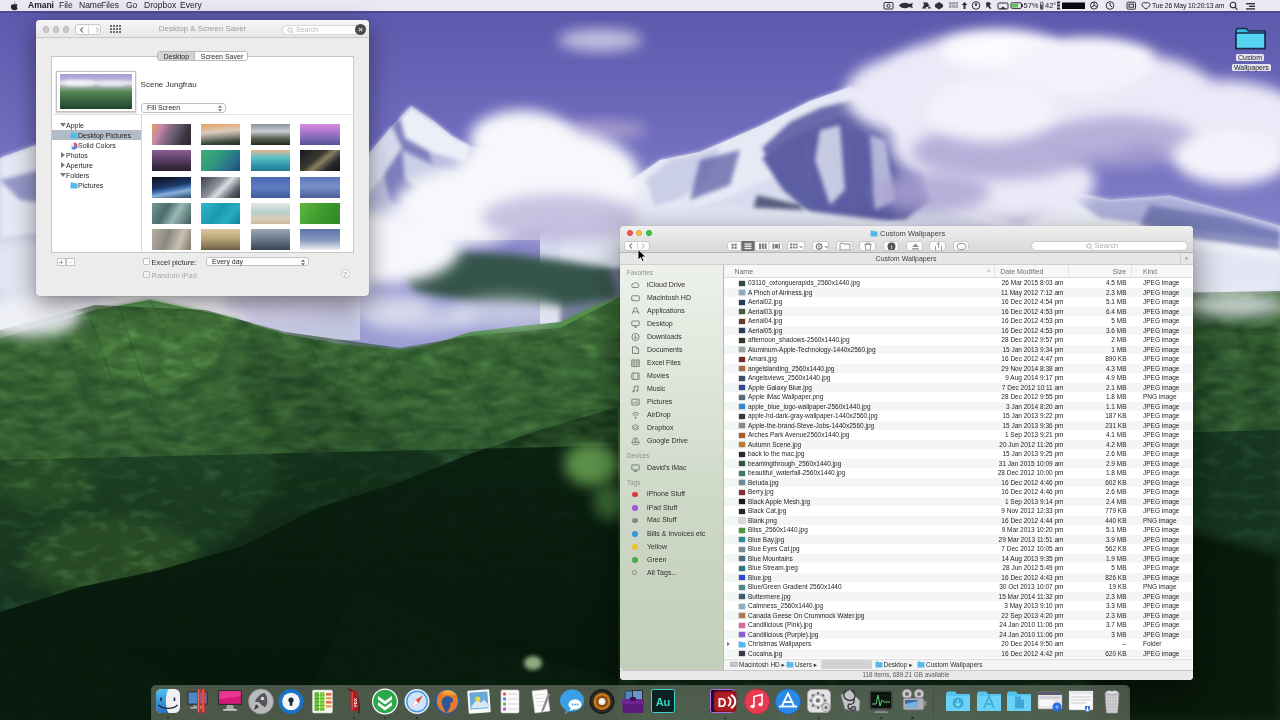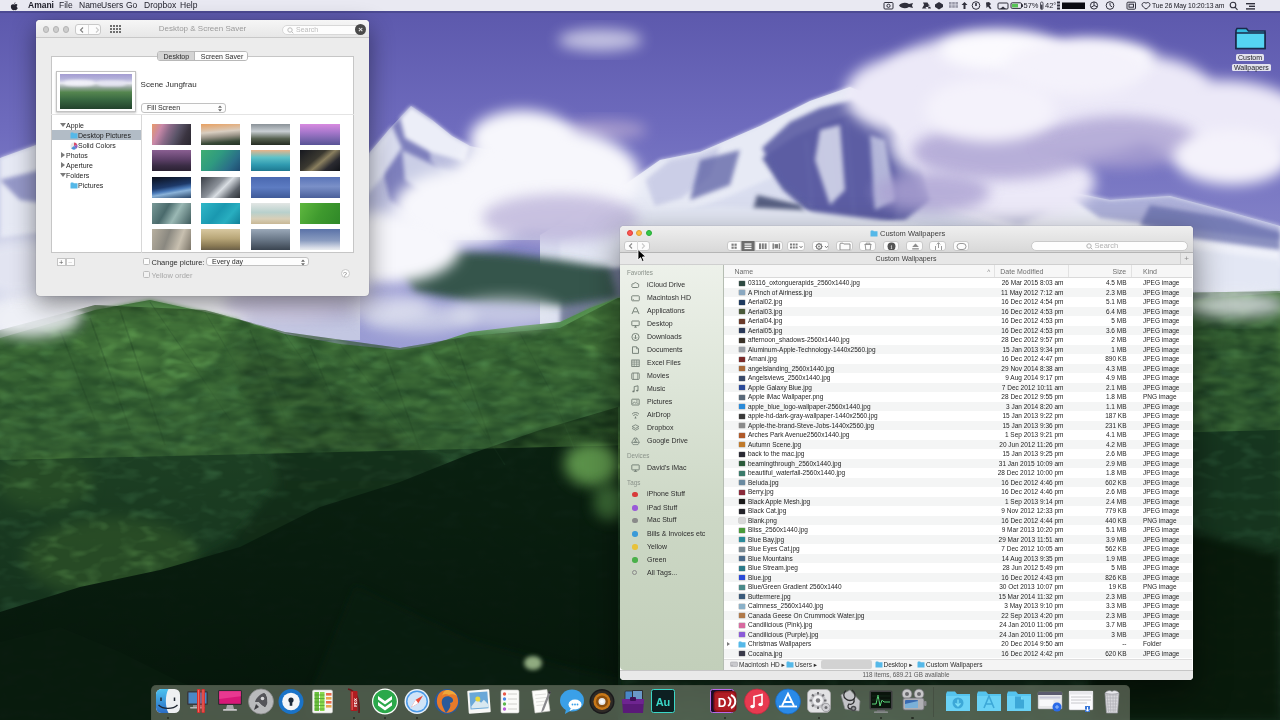--- a/index.html
+++ b/index.html
@@ -201,24 +201,24 @@
 <ellipse cx="1235" cy="305" rx="52" ry="13" fill="#eef0f6" filter="url(#b7)" opacity="0.75"></ellipse>
 </svg>
 
 <div id="menubar">
  <svg class="abs" style="left:10px;top:1.5px;" width="8" height="9" viewBox="0 0 8 9">
       <path d="M5.4,0.3 C5.5,1 5,1.8 4.3,2 C4.1,1.2 4.7,0.5 5.4,0.3 Z M4.3,2.4 C5,2.4 5.5,2 6.1,2.1 C6.7,2.2 7.2,2.5 7.5,3 C6.3,3.7 6.5,5.4 7.7,5.9 C7.4,6.7 6.8,7.8 6,8.1 C5.4,8.3 5,7.9 4.4,7.9 C3.7,7.9 3.4,8.3 2.8,8.1 C1.6,7.6 0.6,5.5 0.9,4 C1.1,3 1.9,2.3 2.8,2.3 C3.4,2.3 3.8,2.5 4.3,2.4 Z" fill="#232330"></path>
     </svg>
  <div class="mitem" style="left:28px;font-weight:bold;">Amani</div>
  <div class="mitem" style="left:59px;">File</div>
  <div class="mitem" style="left:79px;">Name</div>
- <div class="mitem" style="left:101px;">Users</div>
+ <div class="mitem" style="left:101px;">Files</div>
  <div class="mitem" style="left:126px;">Go</div>
  <div class="mitem" style="left:144px;">Dropbox</div>
- <div class="mitem" style="left:180px;">Help</div>
+ <div class="mitem" style="left:180px;">Every</div>
  <svg class="abs" style="left:882px;top:0;" width="400" height="11" viewBox="0 0 400 11">
   <g fill="none" stroke="#30303c" stroke-width="1">
    <rect x="2" y="2.5" width="9" height="6.5" rx="1"></rect>
         <circle cx="6.5" cy="5.8" r="1.6"></circle>
    <path d="M17,5.5 C19,2.5 24,2 27,4 L31,3 L30,5.5 L31,8 L27,7 C24,9 19,8.5 17,5.5 Z" fill="#30303c" stroke="none"></path>
    <path d="M41,2.5 L45.5,2.5 L48,7 L43,7 Z M40,8.5 L42,5 L44.5,8.5 Z M46,8.5 L49,8.5 L47,4.5 Z" fill="#30303c" stroke="none"></path>
    <path d="M57,2 L61,4.5 L61,7 L57,9.5 L53,7 L53,4.5 Z" fill="#30303c" stroke="none"></path>
   </g>
   <g fill="#9a9aa8">
    <rect x="67" y="2" width="2.6" height="2.6"></rect>
@@ -379,28 +379,28 @@
     <div class="abs" style="left:62px;top:61px;width:28px;height:5px;background:#e4e4f2;border-radius:40%;filter:blur(1.5px);"></div>
  <div class="abs" style="left:104.6px;top:59.5px;font-size:8px;color:#2e2e2e;">Scene Jungfrau</div>
  <div class="abs" style="left:105px;top:83px;width:85px;height:9.5px;background:#fdfdfd;border:1px solid #c1c1c1;border-radius:3px;font-size:7px;line-height:8px;color:#2b2b2b;padding-left:5px;">Fill Screen
    <svg class="abs" style="right:2px;top:1px;" width="6" height="7" viewBox="0 0 6 7">
         <path d="M3,0.5 L5,2.8 L1,2.8 Z M3,6.5 L1,4.2 L5,4.2 Z" fill="#6a6a6a"></path>
       </svg>
  </div>
  <div class="pbtn" style="left:20.5px;top:237.5px;">+</div>
  <div class="pbtn" style="left:29.5px;top:237.5px;color:#c8c8c8;">−</div>
  <div class="pchk" style="left:106.5px;top:237.5px;"></div>
- <div class="abs" style="left:115.5px;top:238px;font-size:7.5px;color:#2e2e2e;">Change picture:</div>
+ <div class="abs" style="left:115.5px;top:238px;font-size:7.5px;color:#2e2e2e;">Excel picture:</div>
  <div class="abs" style="left:170px;top:236.5px;width:102.5px;height:9.5px;background:#fdfdfd;border:1px solid #c1c1c1;border-radius:3px;font-size:7px;line-height:8px;color:#2b2b2b;padding-left:5px;">Every day
    <svg class="abs" style="right:2px;top:1px;" width="6" height="7" viewBox="0 0 6 7">
         <path d="M3,0.5 L5,2.8 L1,2.8 Z M3,6.5 L1,4.2 L5,4.2 Z" fill="#6a6a6a"></path>
       </svg>
  </div>
  <div class="pchk" style="left:106.5px;top:250.5px;background:#f2f2f2;"></div>
- <div class="abs" style="left:115.5px;top:251px;font-size:7.5px;color:#a8a8a8;">Yellow order</div>
+ <div class="abs" style="left:115.5px;top:251px;font-size:7.5px;color:#a8a8a8;">Random iPad</div>
  <div class="abs" style="left:304.5px;top:249px;width:9px;height:9px;border-radius:50%;background:#fdfdfd;border:1px solid #c8c8c8;text-align:center;font-size:7px;line-height:9px;color:#7a7a7a;">?</div>
 </div>
 <div id="finwin">
 <div class="abs" style="left:0;top:0;width:573px;height:27px;background:linear-gradient(#efefef,#d8d8d8);border-bottom:1px solid #b5b5b5;border-radius:4px 4px 0 0;"></div>
 <div class="abs" style="left:7px;top:4.2px;width:6px;height:6px;border-radius:50%;background:#fc5753;border:0.5px solid #df3e38;"></div>
 <div class="abs" style="left:16.7px;top:4.2px;width:6px;height:6px;border-radius:50%;background:#fdbc40;border:0.5px solid #de9f34;"></div>
 <div class="abs" style="left:26.4px;top:4.2px;width:6px;height:6px;border-radius:50%;background:#33c748;border:0.5px solid #27aa35;"></div>
 <svg class="abs" style="left:250px;top:3.5px;" width="8" height="7" viewBox="0 0 8 7">
       <path d="M0.5,1.5 L1,0.5 L3.2,0.5 L3.8,1.3 L7.5,1.3 L7.5,6.5 L0.5,6.5 Z" fill="#55b8e8"></path>
     </svg>

